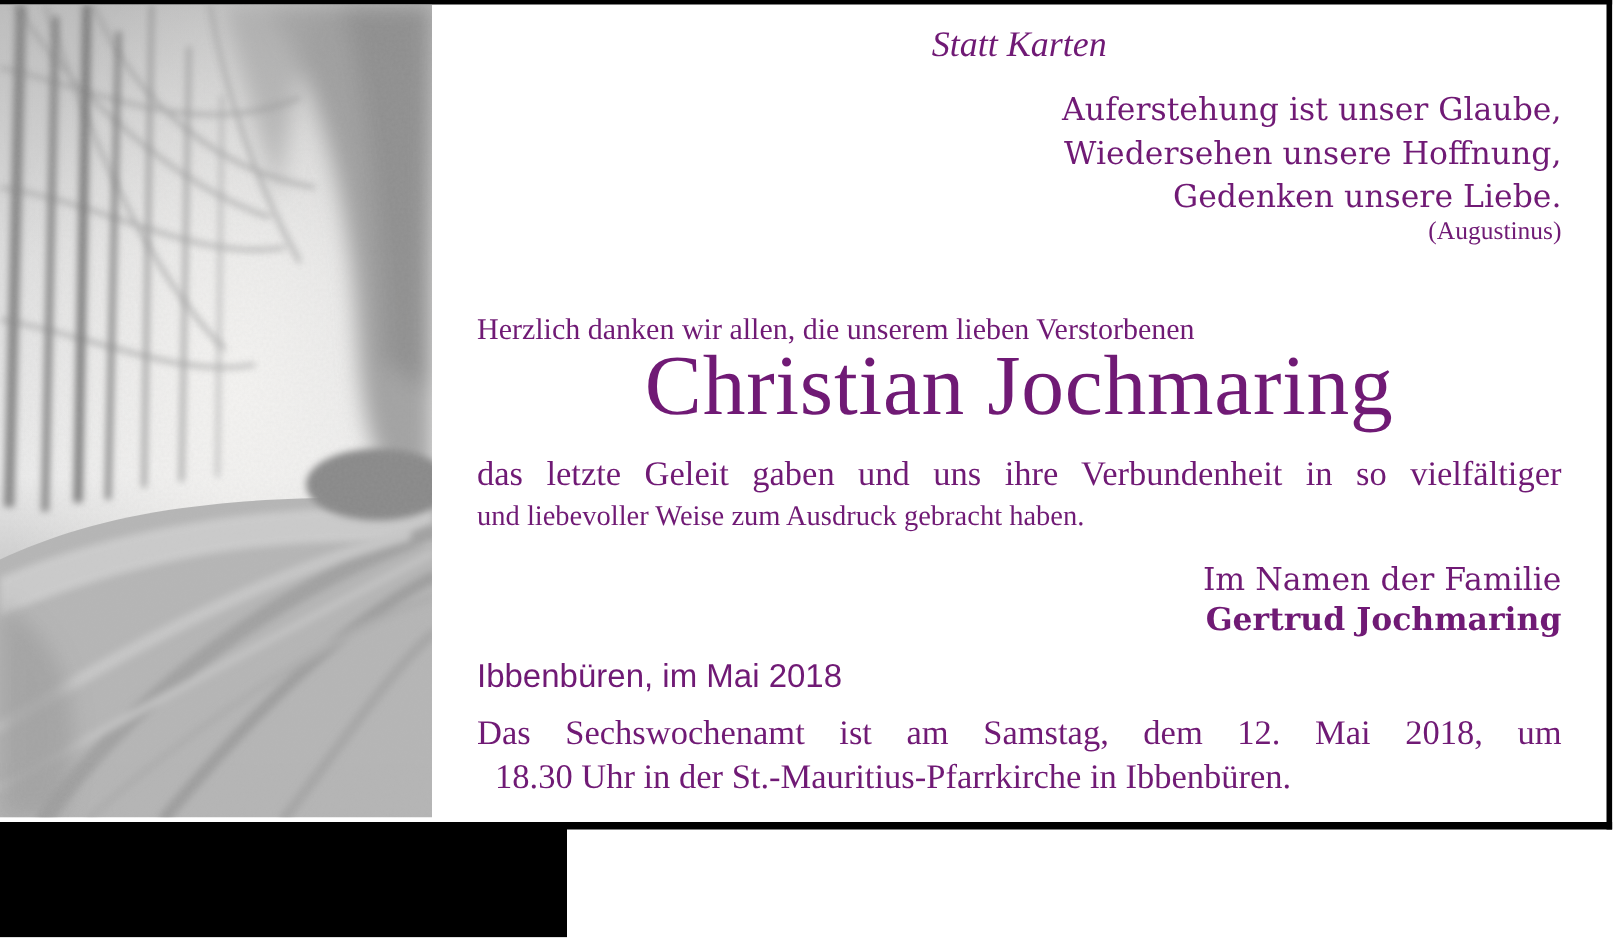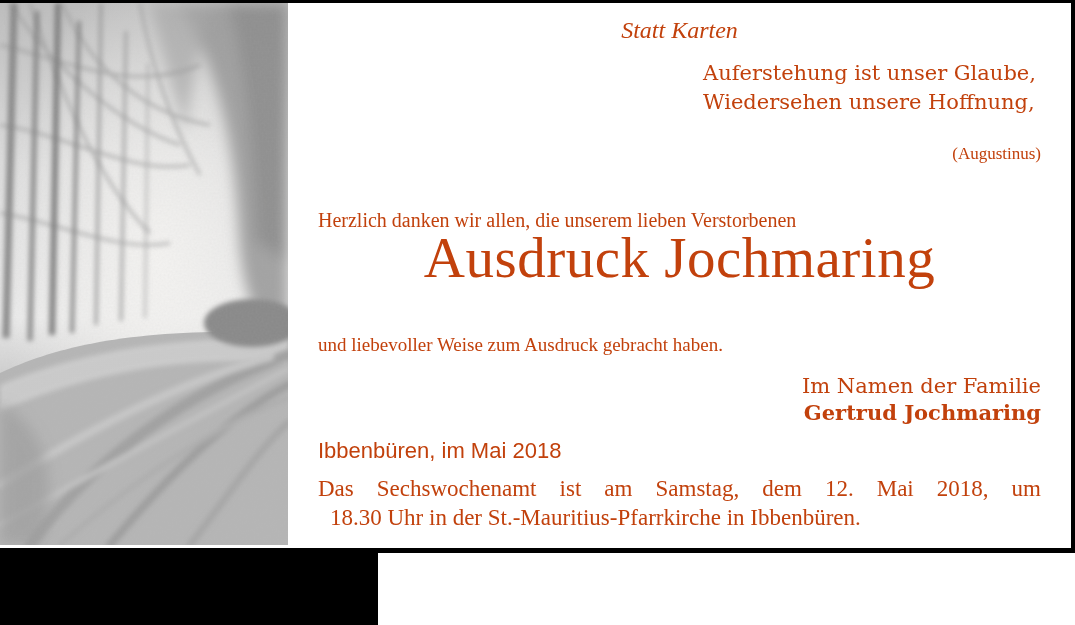--- a/index.html
+++ b/index.html
@@ -1,21 +1,21 @@
 <!DOCTYPE html>
 <html><head>
 <meta charset="utf-8">
 <style>
   html,body{margin:0;padding:0;background:#ffffff;}
   .canvas{
     position:relative;
     width:1075px;height:625px;
     background:#ffffff;
     font-family:"Liberation Serif", serif;
-    color:#c2410c;
+    color:#701a75;
     overflow:hidden;
   }
   .frame{
     position:absolute;left:0;top:0;
     width:1075px;height:553px;
     box-sizing:border-box;
     border-top:3px solid #000;
     border-right:4px solid #000;
     border-bottom:5px solid #000;
     background:#ffffff;
@@ -33,21 +33,21 @@
   .line{position:absolute;left:0;width:723px;white-space:nowrap;}
   .statt{
     top:14px;text-align:center;white-space:nowrap;
     font-style:italic;font-size:24px;line-height:26px;
     font-family:"Liberation Serif", serif;
   }
   .quote{
     position:absolute;left:385px;top:56px;width:338px;
     font-family:"DejaVu Serif", serif;
     font-size:21px;line-height:29px;
-    text-align:left;white-space:nowrap;
+    text-align:right;white-space:nowrap;
   }
   .attrib{
     top:140px;text-align:right;
     font-family:Liberation Serif, serif;
     font-size:17px;line-height:22px;
   }
   .intro{top:204px;font-size:20px;line-height:26px;}
   .deceased{
     top:224px;text-align:center;
     font-size:57px;line-height:62px;
@@ -159,28 +159,30 @@
       </svg>
     </div>
 
     <div class="content">
 
       <div class="line statt">Statt Karten</div>
 
       <div class="quote">
         <div>Auferstehung ist unser Glaube,</div>
         <div>Wiedersehen unsere Hoffnung,</div>
+        <div>Gedenken unsere Liebe.</div>
       </div>
 
       <div class="line attrib">(Augustinus)</div>
 
       <div class="line intro">Herzlich danken wir allen, die unserem lieben Verstorbenen</div>
 
-      <div class="line deceased">Ausdruck Jochmaring</div>
+      <div class="line deceased">Christian Jochmaring</div>
 
+      <div class="line thanks1">das letzte Geleit gaben und uns ihre Verbundenheit in so vielfältiger</div>
       <div class="line thanks2">und liebevoller Weise zum Ausdruck gebracht haben.</div>
 
       <div class="line sig2">Gertrud Jochmaring</div>
       <div class="line sig1">Im Namen der Familie</div>
 
       <div class="line placedate">Ibbenbüren, im Mai 2018</div>
 
       <div class="line svc1">Das Sechswochenamt ist am Samstag, dem 12. Mai 2018, um</div>
       <div class="line svc2">18.30 Uhr in der St.-Mauritius-Pfarrkirche in Ibbenbüren.</div>
 

